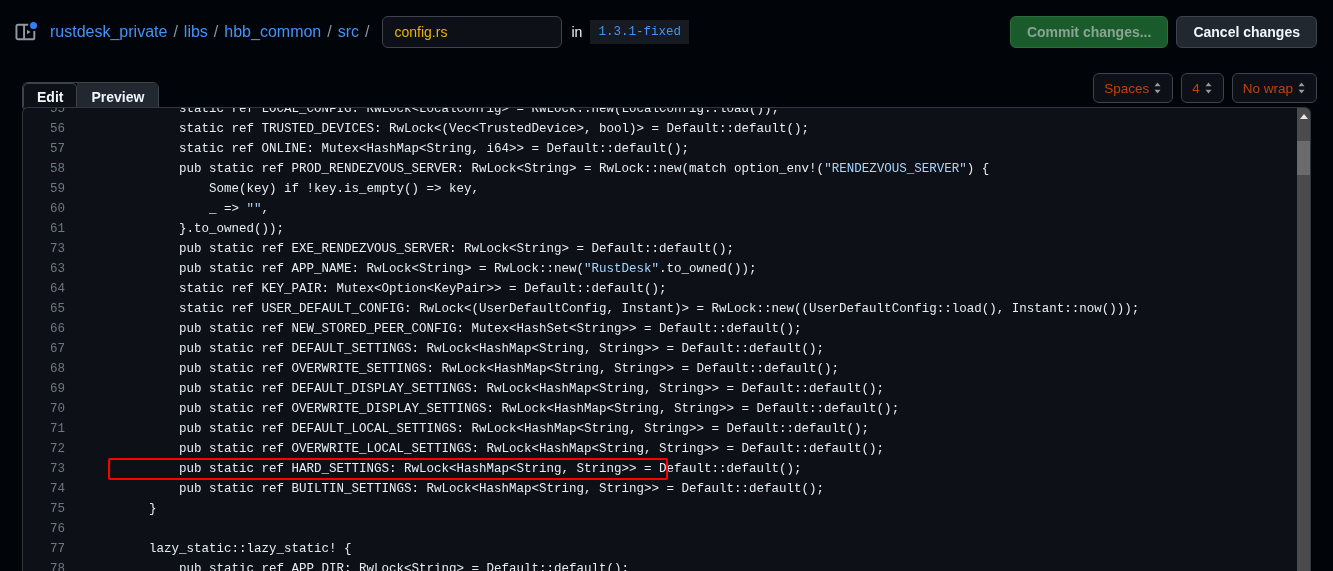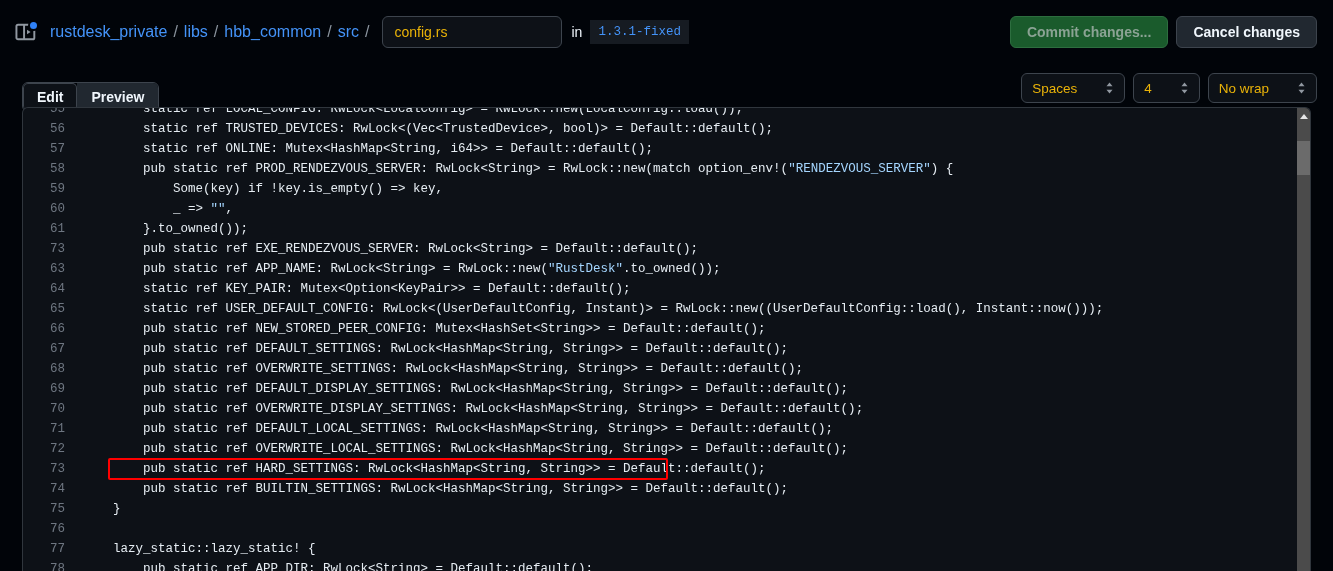--- a/index.html
+++ b/index.html
@@ -141,25 +141,25 @@
     top: 50%;
     transform: translateY(-50%);
     display: flex;
     gap: 8px;
   }
   .select {
     height: 30px;
     background: #0d1117;
     border: 1px solid #3d444d;
     border-radius: 6px;
-    color: #eab308;
+    color: #c2410c;
     font-size: 13.5px;
     display: flex;
     align-items: center;
-    gap: 28px;
+    gap: 4px;
     padding: 0 10px;
     cursor: pointer;
     white-space: nowrap;
   }
   .sel-arrows {
     display: flex;
     flex-direction: column;
     line-height: 5px;
     font-size: 8px;
     color: #9198a1;
@@ -192,20 +192,21 @@
     right: 0;
     font-family: "Liberation Mono", monospace;
     font-size: 12.5px;
     line-height: 20px;
   }
   .row {
     display: flex;
     height: 20px;
     white-space: pre;
     position: relative;
+    gap: 36px;
   }
   .lineno {
     width: 60px;
     min-width: 60px;
     text-align: right;
     color: #6e7681;
     padding-right: 18px;
     user-select: none;
   }
   .code {

